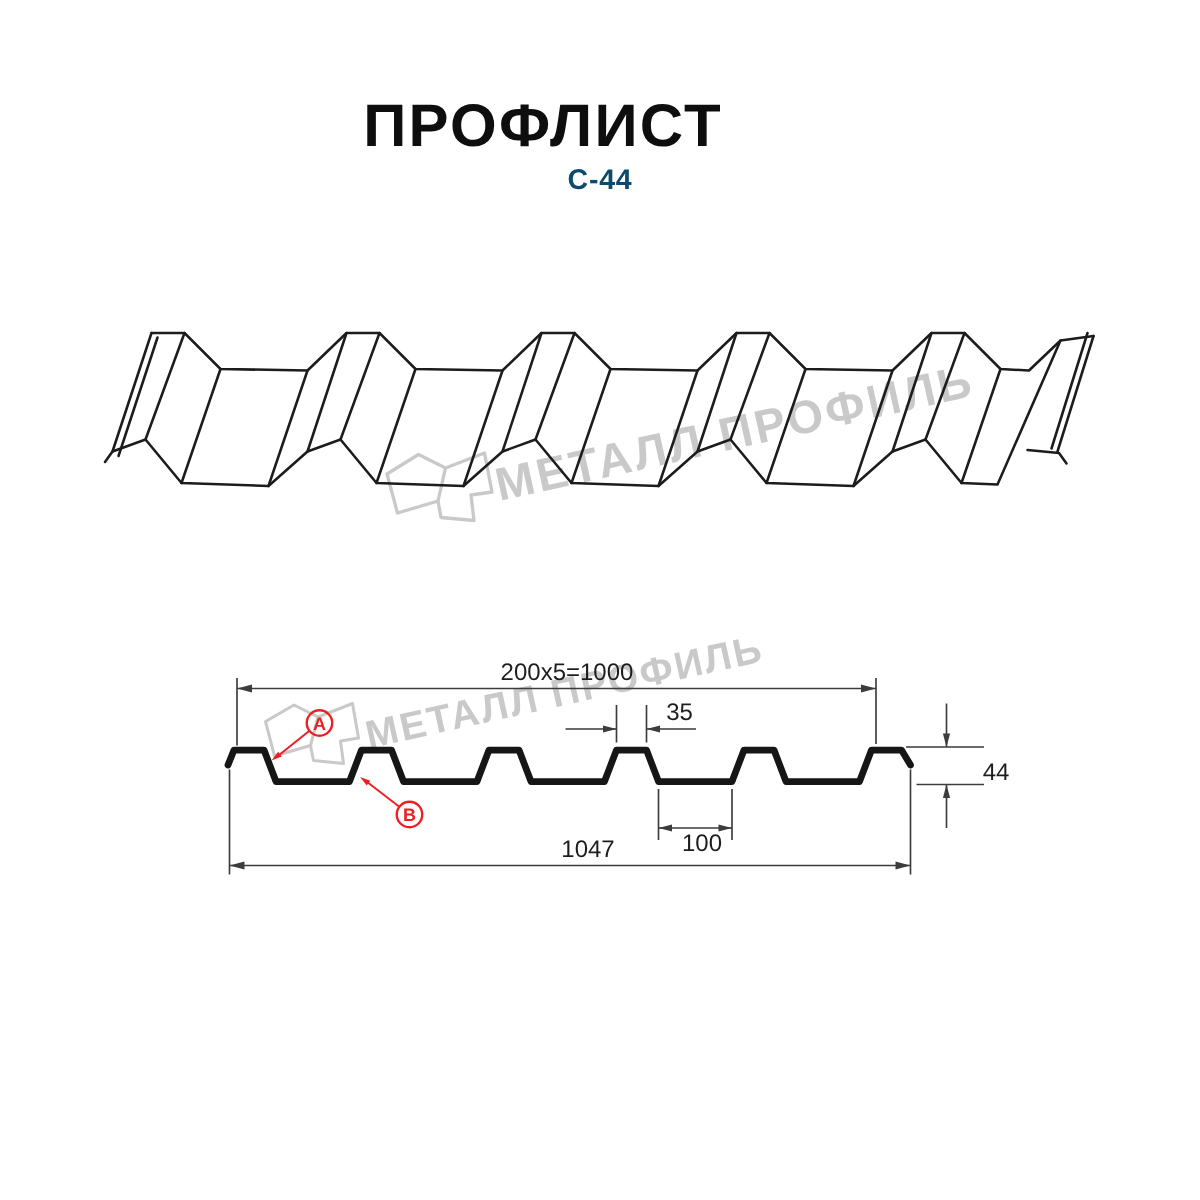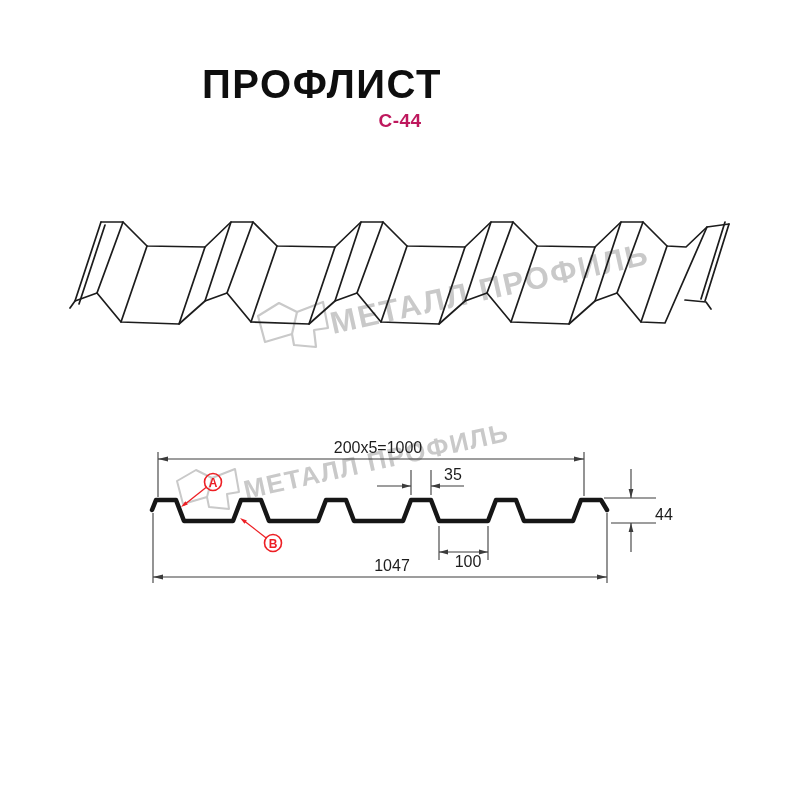--- a/index.html
+++ b/index.html
@@ -1,21 +1,21 @@
 <!DOCTYPE html>
 <html><head>
 <meta charset="utf-8">
 <style>
   html,body{margin:0;padding:0;background:#ffffff;}
   .page{position:relative;width:800px;height:800px;background:#fff;overflow:hidden;
         font-family:"Liberation Sans",sans-serif;}
   .title{position:absolute;top:62px;left:0;width:644px;text-align:center;
-         font-size:40px;font-weight:700;letter-spacing:1.5px;color:#0e0e0e;}
+         font-size:40px;font-weight:700;letter-spacing:1.5px;color:#0e0e0e;padding-left:40px;}
   .subtitle{position:absolute;top:110px;left:0;width:800px;text-align:center;
-            font-size:19px;font-weight:700;letter-spacing:.5px;color:#be185d;}
+            font-size:19px;font-weight:700;letter-spacing:.5px;color:#0c4a6e;}
   .footer-note{position:absolute;top:697px;left:0;width:800px;text-align:center;
                font-size:19px;font-weight:600;letter-spacing:.4px;color:#1a1a1a;}
   svg{position:absolute;top:0;left:0;}
   svg text{font-family:"Liberation Sans",sans-serif;}
   .dimtxt{font-size:16px;fill:#1d1d1d;}
   .wmtxt{font-weight:700;fill:#c9c9c9;}
   .redtxt{font-size:12px;font-weight:700;fill:#ed1f24;}
 </style>
 </head>
 <body>

